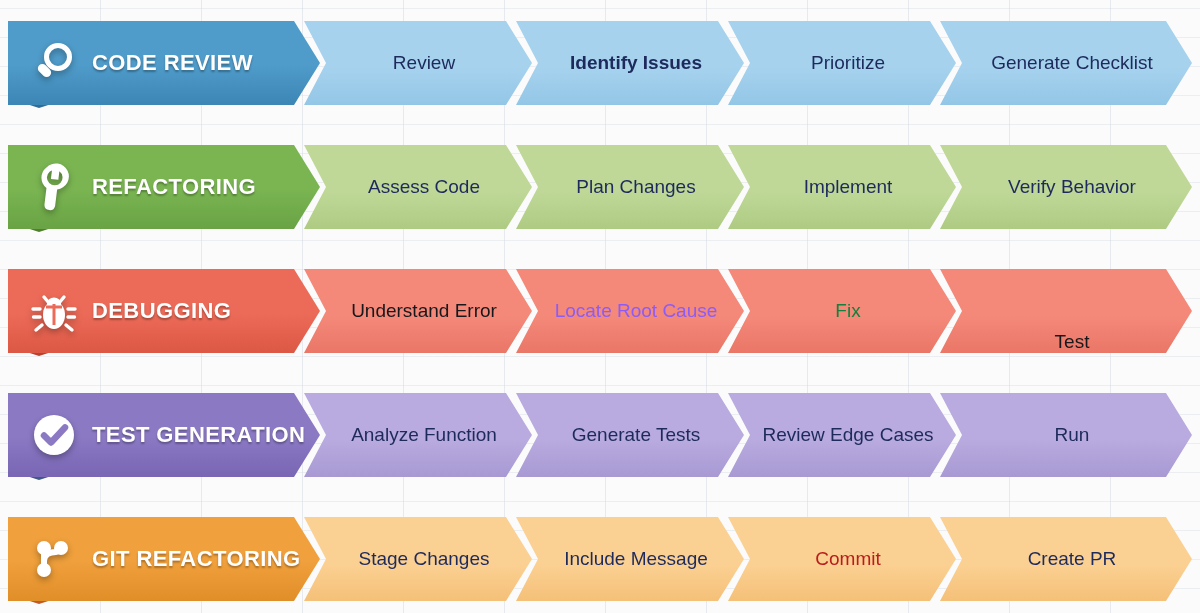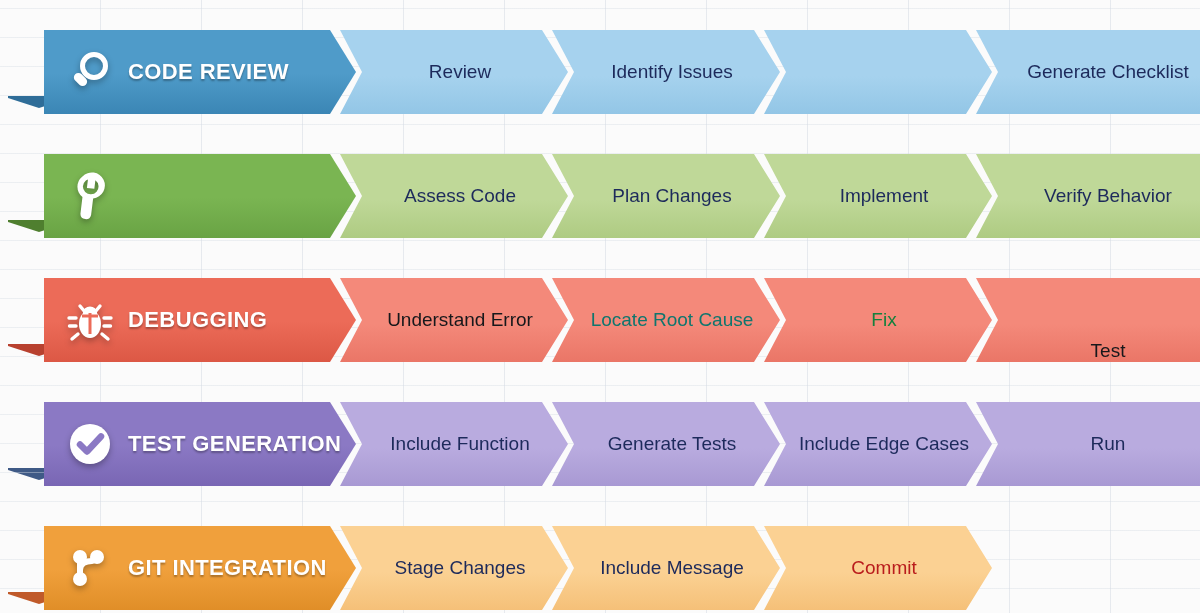--- a/index.html
+++ b/index.html
@@ -22,24 +22,23 @@
   }
   #rows{position:absolute;inset:0;}
 
   .row{
     position:absolute;left:0;width:1200px;height:84px;
   }
   .row-inner{position:absolute;left:8px;top:0;width:1184px;height:84px;}
 
   
   .seg{
-    position:absolute;top:17px;height:84px;
+    position:absolute;top:8px;height:84px;
     display:flex;align-items:center;
     box-sizing:border-box;
-    margin-left:36px;
   }
   .seg .body{
     position:absolute;inset:0;
     -webkit-clip-path:polygon(0 0, calc(100% - 26px) 0, 100% 50%, calc(100% - 26px) 100%, 0 100%);
     clip-path:polygon(0 0, calc(100% - 26px) 0, 100% 50%, calc(100% - 26px) 100%, 0 100%);
     z-index:0;
   }
   .seg.notched .body{
     -webkit-clip-path:polygon(0 0, calc(100% - 26px) 0, 100% 50%, calc(100% - 26px) 100%, 0 100%, 22px 50%);
     clip-path:polygon(0 0, calc(100% - 26px) 0, 100% 50%, calc(100% - 26px) 100%, 0 100%, 22px 50%);
@@ -88,24 +87,25 @@
 <div id="rows">
     <div class="row" id="r0">
       <div class="fold" style="background: rgb(47, 109, 152);"></div>
       <div class="row-inner">
         <div class="seg step notched" style="left: 296px; width: 228px; z-index: 10;">
           <div class="body" style="background: linear-gradient(rgb(166, 210, 238) 0%, rgb(166, 210, 238) 55%, rgb(147, 198, 230) 100%); box-shadow: rgba(0, 0, 0, 0.16) 0px 3px 4px;"></div>
           <div class="txt" style="color: rgb(29, 42, 91);">Review</div>
         </div>
         <div class="seg step notched" style="left: 508px; width: 228px; z-index: 9;">
           <div class="body" style="background: linear-gradient(rgb(166, 210, 238) 0%, rgb(166, 210, 238) 55%, rgb(147, 198, 230) 100%); box-shadow: rgba(0, 0, 0, 0.16) 0px 3px 4px;"></div>
-          <div class="txt" style="color: rgb(29, 42, 91);">Identify Issues</div>
+          <div class="txt" style="color: rgb(29, 42, 91); font-weight: bold;">Identify Issues</div>
         </div>
         <div class="seg step notched" style="left: 720px; width: 228px; z-index: 8;">
           <div class="body" style="background: linear-gradient(rgb(166, 210, 238) 0%, rgb(166, 210, 238) 55%, rgb(147, 198, 230) 100%); box-shadow: rgba(0, 0, 0, 0.16) 0px 3px 4px;"></div>
+          <div class="txt" style="color: rgb(29, 42, 91);">Prioritize</div>
         </div>
         <div class="seg step notched" style="left: 932px; width: 252px; z-index: 7;">
           <div class="body" style="background: linear-gradient(rgb(166, 210, 238) 0%, rgb(166, 210, 238) 55%, rgb(147, 198, 230) 100%); box-shadow: rgba(0, 0, 0, 0.16) 0px 3px 4px;"></div>
           <div class="txt" style="color: rgb(29, 42, 91);">Generate Checklist</div>
         </div>
         <div class="seg head" style="width: 312px; z-index: 20;">
           <div class="body" style="background: linear-gradient(rgb(79, 155, 201) 0%, rgb(79, 155, 201) 52%, rgb(59, 134, 181) 100%); box-shadow: rgba(0, 0, 0, 0.22) 0px 3px 5px;"></div>
           <div class="txt">
             <svg viewBox="0 0 48 48" class="ic">
               <circle cx="28" cy="18" r="11.5" fill="none" stroke="#fff" stroke-width="5"></circle>
@@ -136,34 +136,35 @@
           <div class="txt" style="color: rgb(29, 42, 91);">Verify Behavior</div>
         </div>
         <div class="seg head" style="width: 312px; z-index: 20;">
           <div class="body" style="background: linear-gradient(rgb(122, 181, 82) 0%, rgb(122, 181, 82) 52%, rgb(105, 163, 68) 100%); box-shadow: rgba(0, 0, 0, 0.22) 0px 3px 5px;"></div>
           <div class="txt">
             <svg viewBox="0 0 48 48" class="ic">
               <g transform="rotate(-38 24 24)">
                 <path d="M30 4a13 13 0 0 0-12.6 16.2L5.6 32a5.4 5.4 0 0 0 7.6 7.6l11.8-11.8A13 13 0 1 0 30 4zm0 5.2a7.8 7.8 0 0 1 2.6.45l-6.1 6.1 5.3 5.3 6.1-6.1A7.8 7.8 0 1 1 30 9.2z" fill="#fff"></path>
               </g>
             </svg>
+            <span class="title">REFACTORING</span>
           </div>
         </div>
       </div>
     </div>
     <div class="row" id="r2">
       <div class="fold" style="background: rgb(184, 65, 47);"></div>
       <div class="row-inner">
         <div class="seg step notched dark" style="left: 296px; width: 228px; z-index: 10;">
           <div class="body" style="background: linear-gradient(rgb(244, 137, 122) 0%, rgb(244, 137, 122) 55%, rgb(234, 118, 103) 100%); box-shadow: rgba(0, 0, 0, 0.16) 0px 3px 4px;"></div>
           <div class="txt" style="color: rgb(23, 24, 27);">Understand Error</div>
         </div>
         <div class="seg step notched dark" style="left: 508px; width: 228px; z-index: 9;">
           <div class="body" style="background: linear-gradient(rgb(244, 137, 122) 0%, rgb(244, 137, 122) 55%, rgb(234, 118, 103) 100%); box-shadow: rgba(0, 0, 0, 0.16) 0px 3px 4px;"></div>
-          <div class="txt" style="color: #0f766e;">Locate Root Cause</div>
+          <div class="txt" style="color: #8b5cf6;">Locate Root Cause</div>
         </div>
         <div class="seg step notched dark" style="left: 720px; width: 228px; z-index: 8;">
           <div class="body" style="background: linear-gradient(rgb(244, 137, 122) 0%, rgb(244, 137, 122) 55%, rgb(234, 118, 103) 100%); box-shadow: rgba(0, 0, 0, 0.16) 0px 3px 4px;"></div>
           <div class="txt" style="color: #15803d;">Fix</div>
         </div>
         <div class="seg step notched dark" style="left: 932px; width: 252px; z-index: 7; align-items: flex-end;">
           <div class="body" style="background: linear-gradient(rgb(244, 137, 122) 0%, rgb(244, 137, 122) 55%, rgb(234, 118, 103) 100%); box-shadow: rgba(0, 0, 0, 0.16) 0px 3px 4px;"></div>
           <div class="txt" style="color: rgb(23, 24, 27);">Test</div>
         </div>
         <div class="seg head" style="width: 312px; z-index: 20;">
@@ -182,29 +183,29 @@
             <span class="title">DEBUGGING</span>
           </div>
         </div>
       </div>
     </div>
     <div class="row" id="r3">
       <div class="fold" style="background: rgb(63, 90, 134);"></div>
       <div class="row-inner">
         <div class="seg step notched" style="left: 296px; width: 228px; z-index: 10;">
           <div class="body" style="background: linear-gradient(rgb(185, 171, 223) 0%, rgb(185, 171, 223) 55%, rgb(168, 153, 211) 100%); box-shadow: rgba(0, 0, 0, 0.16) 0px 3px 4px;"></div>
-          <div class="txt" style="color: rgb(29, 42, 91);">Include Function</div>
+          <div class="txt" style="color: rgb(29, 42, 91);">Analyze Function</div>
         </div>
         <div class="seg step notched" style="left: 508px; width: 228px; z-index: 9;">
           <div class="body" style="background: linear-gradient(rgb(185, 171, 223) 0%, rgb(185, 171, 223) 55%, rgb(168, 153, 211) 100%); box-shadow: rgba(0, 0, 0, 0.16) 0px 3px 4px;"></div>
           <div class="txt" style="color: rgb(29, 42, 91);">Generate Tests</div>
         </div>
         <div class="seg step notched" style="left: 720px; width: 228px; z-index: 8;">
           <div class="body" style="background: linear-gradient(rgb(185, 171, 223) 0%, rgb(185, 171, 223) 55%, rgb(168, 153, 211) 100%); box-shadow: rgba(0, 0, 0, 0.16) 0px 3px 4px;"></div>
-          <div class="txt" style="color: rgb(29, 42, 91);">Include Edge Cases</div>
+          <div class="txt" style="color: rgb(29, 42, 91);">Review Edge Cases</div>
         </div>
         <div class="seg step notched" style="left: 932px; width: 252px; z-index: 7;">
           <div class="body" style="background: linear-gradient(rgb(185, 171, 223) 0%, rgb(185, 171, 223) 55%, rgb(168, 153, 211) 100%); box-shadow: rgba(0, 0, 0, 0.16) 0px 3px 4px;"></div>
           <div class="txt" style="color: rgb(29, 42, 91);">Run</div>
         </div>
         <div class="seg head" style="width: 312px; z-index: 20; justify-content: flex-end;">
           <div class="body" style="background: linear-gradient(rgb(139, 121, 196) 0%, rgb(139, 121, 196) 52%, rgb(121, 102, 180) 100%); box-shadow: rgba(0, 0, 0, 0.22) 0px 3px 5px;"></div>
           <div class="txt">
             <svg viewBox="0 0 48 48" class="ic">
               <circle cx="24" cy="24" r="20" fill="#fff"></circle>
@@ -222,31 +223,35 @@
           <div class="body" style="background: linear-gradient(rgb(251, 209, 147) 0%, rgb(251, 209, 147) 55%, rgb(245, 192, 120) 100%); box-shadow: rgba(0, 0, 0, 0.16) 0px 3px 4px;"></div>
           <div class="txt" style="color: rgb(29, 42, 91);">Stage Changes</div>
         </div>
         <div class="seg step notched" style="left: 508px; width: 228px; z-index: 9;">
           <div class="body" style="background: linear-gradient(rgb(251, 209, 147) 0%, rgb(251, 209, 147) 55%, rgb(245, 192, 120) 100%); box-shadow: rgba(0, 0, 0, 0.16) 0px 3px 4px;"></div>
           <div class="txt" style="color: rgb(29, 42, 91);">Include Message</div>
         </div>
         <div class="seg step notched" style="left: 720px; width: 228px; z-index: 8;">
           <div class="body" style="background: linear-gradient(rgb(251, 209, 147) 0%, rgb(251, 209, 147) 55%, rgb(245, 192, 120) 100%); box-shadow: rgba(0, 0, 0, 0.16) 0px 3px 4px;"></div>
           <div class="txt" style="color: #b91c1c;">Commit</div>
+        </div>
+        <div class="seg step notched" style="left: 932px; width: 252px; z-index: 7;">
+          <div class="body" style="background: linear-gradient(rgb(251, 209, 147) 0%, rgb(251, 209, 147) 55%, rgb(245, 192, 120) 100%); box-shadow: rgba(0, 0, 0, 0.16) 0px 3px 4px;"></div>
+          <div class="txt" style="color: rgb(29, 42, 91);">Create PR</div>
         </div>
         <div class="seg head" style="width: 312px; z-index: 20;">
           <div class="body" style="background: linear-gradient(rgb(240, 160, 60) 0%, rgb(240, 160, 60) 52%, rgb(224, 142, 40) 100%); box-shadow: rgba(0, 0, 0, 0.22) 0px 3px 5px;"></div>
           <div class="txt">
             <svg viewBox="0 0 48 48" class="ic">
               <g stroke="#fff" stroke-width="6" stroke-linecap="round" fill="none">
                 <path d="M14 16v16"></path>
                 <path d="M14 26c0-7 6-9 12-9"></path>
               </g>
               <circle cx="14" cy="13" r="7" fill="#fff"></circle>
               <circle cx="14" cy="35" r="7" fill="#fff"></circle>
               <circle cx="31" cy="13" r="7" fill="#fff"></circle>
             </svg>
-            <span class="title">GIT INTEGRATION</span>
+            <span class="title">GIT REFACTORING</span>
           </div>
         </div>
       </div>
     </div>
   </div>
 
 </body></html>

